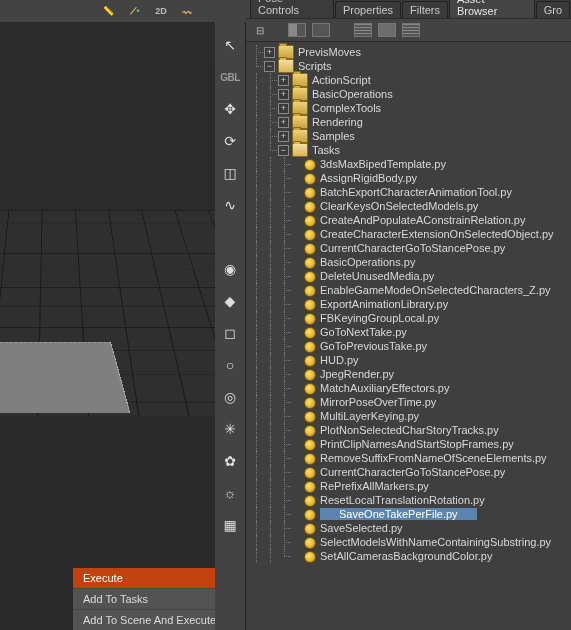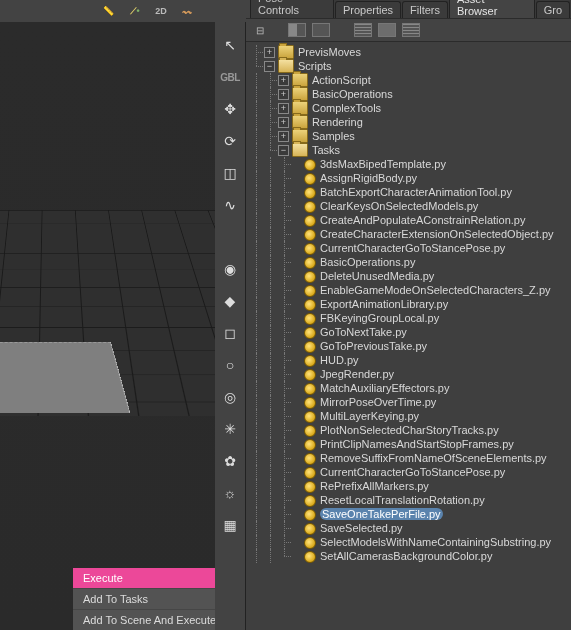--- a/index.html
+++ b/index.html
@@ -109,21 +109,21 @@
     background: #535353;
     border: 1px solid #2a2a2a;
   }
   .context-menu .row {
     padding: 4px 10px;
     font-size: 11px;
     color: #dcdcdc;
     border-top: 1px solid rgba(0,0,0,0.15);
   }
   .context-menu .row:first-child {
-    background: #ec4899;
+    background: #c2410c;
     color: #fff;
     border-top: none;
   }
   
   .tool-column {
     position: absolute;
     left: 215px;
     top: 22px;
     width: 30px;
     height: 608px;
@@ -255,22 +255,21 @@
     background: radial-gradient(circle at 40% 40%, #ffe27a 0%, #d9a81a 70%);
     border: 1px solid #7a5a00;
     border-radius: 50%;
     width: 10px;
     height: 10px;
     margin-top: 1px;
   }
   .tree-row.sel .label-wrap {
     background: #5a83ad;
     color: #fff;
-    padding: 0 2px;
-    border-radius: 6px;
+    padding: 0 19px;
   }
   .guide {
     width: 14px;
     height: 14px;
     position: relative;
     flex-shrink: 0;
   }
   .guide::before {
     content: "";
     position: absolute;

